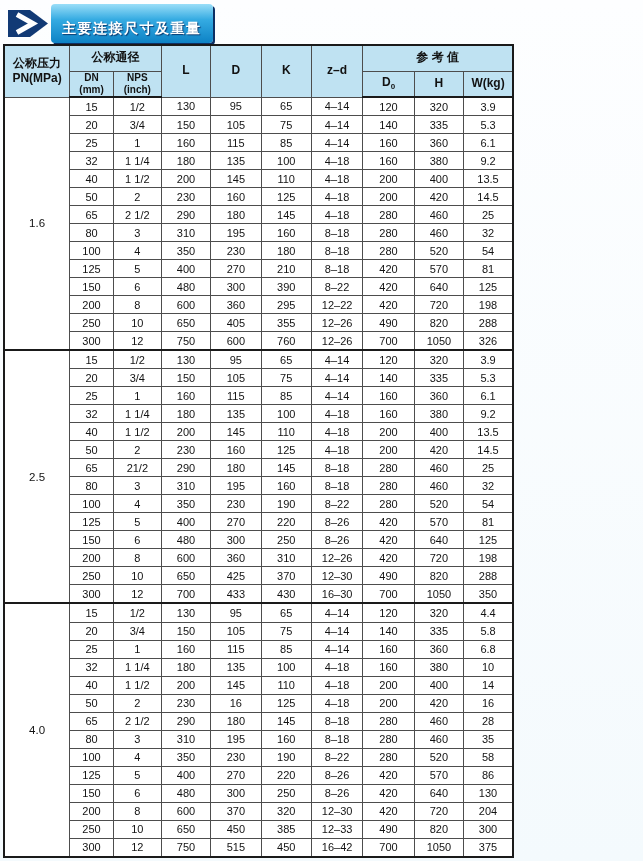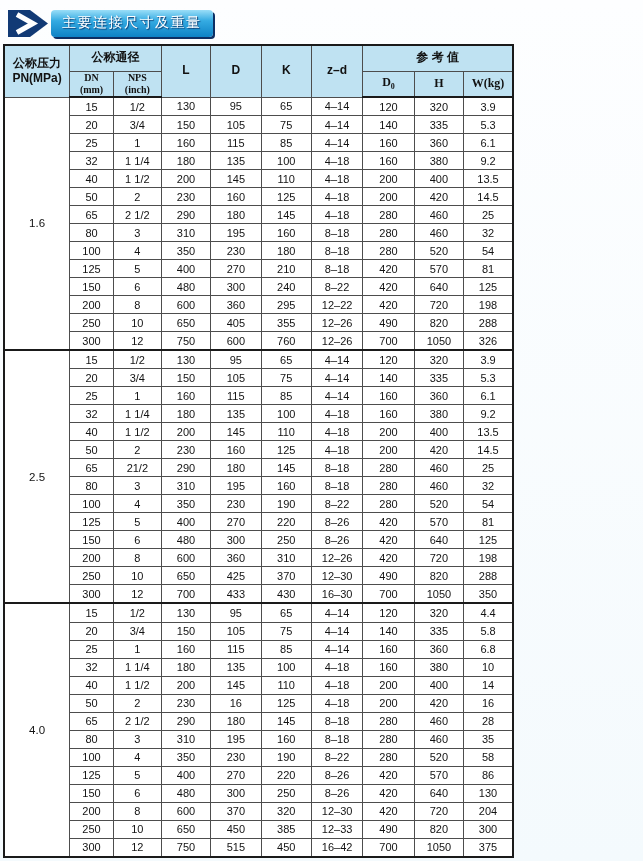--- a/index.html
+++ b/index.html
@@ -28,23 +28,23 @@
     width: 40px;
     height: 27px;
     flex: 0 0 auto;
     margin-right: 3px;
   }
   .title-label {
     display: inline-block;
     background: linear-gradient(180deg, #9adef8 0%, #35abe2 40%, #0d82c5 100%);
     color: #ffffff;
     font-size: 14px;
-    font-weight: normal;
+    font-weight: bold;
     letter-spacing: 1.5px;
-    padding: 4px 11px 5px 11px;
+    padding: 16px 11px 5px 11px;
     border-radius: 4px;
     box-shadow: 2px 2px 0 #0d2f63;
     text-shadow: 1px 1px 1px rgba(10, 48, 100, 0.9);
     white-space: nowrap;
   }
   
   table.spec {
     position: absolute;
     left: 3px;
     top: 44px;
@@ -69,21 +69,21 @@
     font-weight: bold;
     height: 26px;
     line-height: 1.15;
   }
   table.spec thead th .subline {
     display: block;
     font-size: 10px;
     font-weight: bold;
   }
   table.spec thead th.latin { font-size: 12px; }
-  table.spec thead tr:last-child th { border-bottom: 2px solid #1a1a1a; font-family: Liberation Serif, serif; }
+  table.spec thead tr:last-child th { border-bottom: 2px solid #1a1a1a; }
   table.spec thead th sub { font-size: 8px; }
   table.spec tbody td {
     font-size: 11px;
     padding: 1px 2px;
     background: #ffffff;
   }
   table.spec tbody td.pn-cell { font-size: 11.5px; }
   table.spec tbody tr.section-start td { border-top: 2px solid #1a1a1a; }
   .two-line { line-height: 1.25; }
 </style>
@@ -254,21 +254,21 @@
           <td>8–18</td>
           <td>420</td>
           <td>570</td>
           <td>81</td>
         </tr>
         <tr>
           <td>150</td>
           <td>6</td>
           <td>480</td>
           <td>300</td>
-          <td>240</td>
+          <td>390</td>
           <td>8–22</td>
           <td>420</td>
           <td>640</td>
           <td>125</td>
         </tr>
         <tr>
           <td>200</td>
           <td>8</td>
           <td>600</td>
           <td>360</td>

